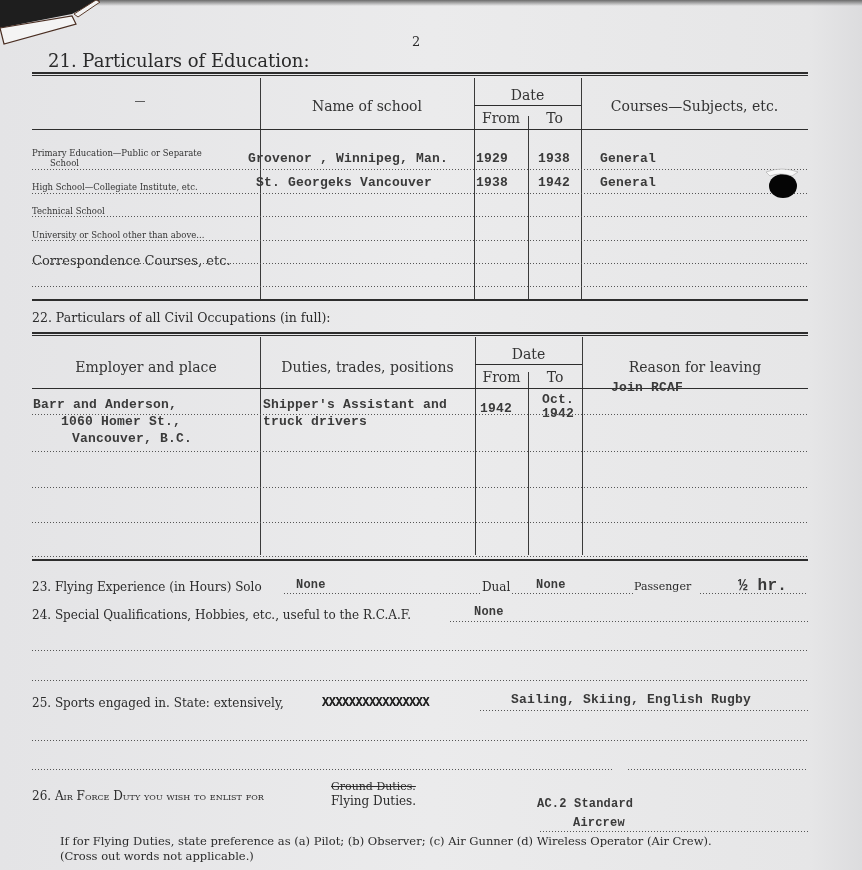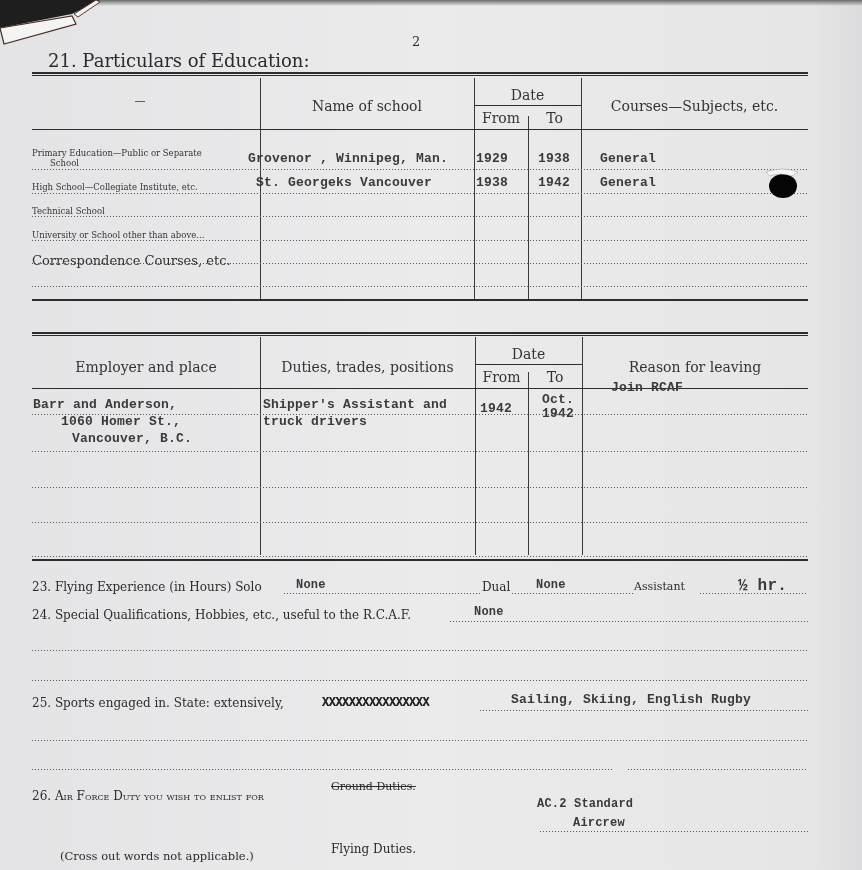--- a/index.html
+++ b/index.html
@@ -104,20 +104,21 @@
   <div class="dots" style="left:32px;top:263px;width:776px;"></div>
   <div class="dots" style="left:32px;top:286px;width:776px;"></div>
 
   <div class="hrule" style="left:32px;top:299px;width:776px;height:2px;"></div>
 
   <svg class="hole" viewBox="0 0 40 36">
     <ellipse cx="21" cy="22" rx="14" ry="12" fill="#050505"></ellipse>
     <path d="M4,8 Q20,2 36,8 L30,12 Q18,8 8,12 Z" fill="#f8f8f8" stroke="#999" stroke-width="0.5"></path>
   </svg>
 
+  <div class="abs lbl" style="left:32px;top:310px;font-size:12.5px;">22. Particulars of all Civil Occupations (in full):</div>
   <div class="hrule" style="left:32px;top:332px;width:776px;height:2px;"></div>
   <div class="hrule" style="left:32px;top:335px;width:776px;height:1px;"></div>
 
   <div class="vrule" style="left:260px;top:337px;height:218px;"></div>
   <div class="vrule" style="left:475px;top:337px;height:218px;"></div>
   <div class="vrule" style="left:528px;top:372px;height:183px;"></div>
   <div class="vrule" style="left:582px;top:337px;height:218px;"></div>
 
   <div class="abs small center" style="left:32px;top:359px;width:228px;">Employer and place</div>
   <div class="abs small center" style="left:260px;top:359px;width:215px;">Duties, trades, positions</div>
@@ -143,39 +144,40 @@
   <div class="dots" style="left:32px;top:522px;width:776px;"></div>
   <div class="dots" style="left:32px;top:556px;width:776px;"></div>
   <div class="hrule" style="left:32px;top:559px;width:776px;height:2px;"></div>
 
   <div class="abs lbl" style="left:32px;top:580px;">23. Flying Experience (in Hours) Solo</div>
   <div class="abs typed" style="left:296px;top:578px;font-size:12px;">None</div>
   <div class="dots" style="left:284px;top:593px;width:196px;"></div>
   <div class="abs lbl" style="left:482px;top:580px;">Dual</div>
   <div class="abs typed" style="left:536px;top:578px;font-size:12px;">None</div>
   <div class="dots" style="left:512px;top:593px;width:122px;"></div>
-  <div class="abs lbl" style="left:634px;top:580px;font-size:11px;">Assistant</div>
+  <div class="abs lbl" style="left:634px;top:580px;font-size:11px;">Passenger</div>
   <div class="abs typed" style="left:738px;top:577px;font-size:16px;">½ hr.</div>
   <div class="dots" style="left:700px;top:593px;width:108px;"></div>
 
   <div class="abs lbl" style="left:32px;top:608px;">24. Special Qualifications, Hobbies, etc., useful to the R.C.A.F.</div>
   <div class="abs typed" style="left:474px;top:605px;font-size:12px;">None</div>
   <div class="dots" style="left:450px;top:621px;width:358px;"></div>
   <div class="dots" style="left:32px;top:650px;width:776px;"></div>
   <div class="dots" style="left:32px;top:680px;width:776px;"></div>
 
   <div class="abs lbl" style="left:32px;top:696px;">25. Sports engaged in.   State: extensively,</div>
   <div class="abs xout" style="left:322px;top:696px;">XXXXXXXXXXXXXXXX</div>
   <div class="abs typed" style="left:511px;top:692px;">Sailing, Skiing, English Rugby</div>
   <div class="dots" style="left:480px;top:710px;width:328px;"></div>
   <div class="dots" style="left:32px;top:740px;width:776px;"></div>
   <div class="dots" style="left:32px;top:769px;width:580px;"></div>
   <div class="dots" style="left:628px;top:769px;width:180px;"></div>
 
   <div class="abs lbl" style="left:32px;top:789px;font-variant:small-caps;">26. Air Force Duty you wish to enlist for</div>
   <div class="abs lbl struck" style="left:331px;top:780px;font-size:11px;">Ground Duties.</div>
-  <div class="abs lbl" style="left:331px;top:794px;margin-top:48px;">Flying Duties.</div>
+  <div class="abs lbl" style="left:331px;top:794px;">Flying Duties.</div>
   <div class="abs typed" style="left:537px;top:797px;font-size:12px;">AC.2 Standard</div>
 
   <div class="abs typed" style="left:573px;top:816px;font-size:12px;">Aircrew</div>
   <div class="dots" style="left:540px;top:831px;width:268px;"></div>
+  <div class="abs lbl" style="left:60px;top:834px;font-size:11.5px;">If for Flying Duties, state preference as (a)  Pilot;  (b) Observer; (c) Air Gunner (d)  Wireless Operator (Air Crew).</div>
   <div class="abs lbl" style="left:60px;top:849px;font-size:11.5px;">(Cross out words not applicable.)</div>
 </div>
 
 </body></html>

